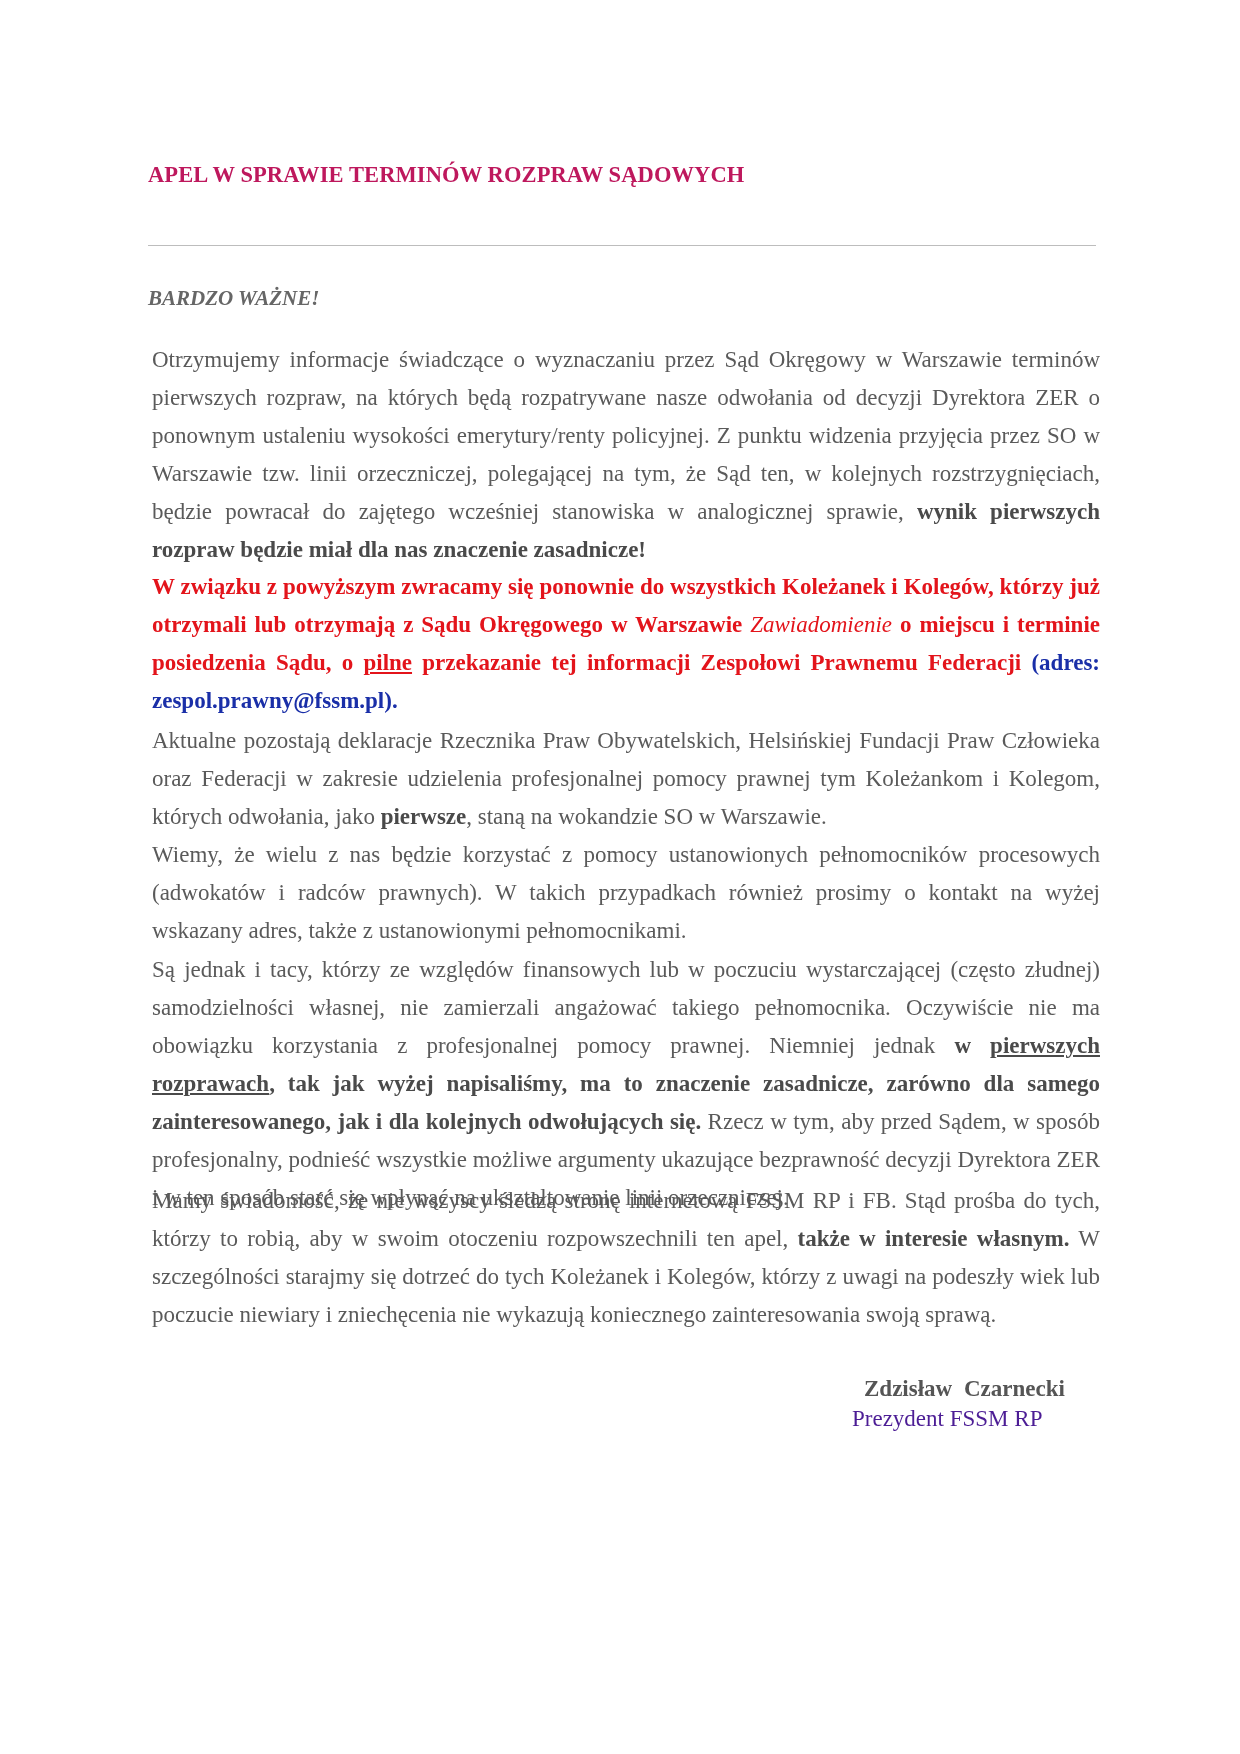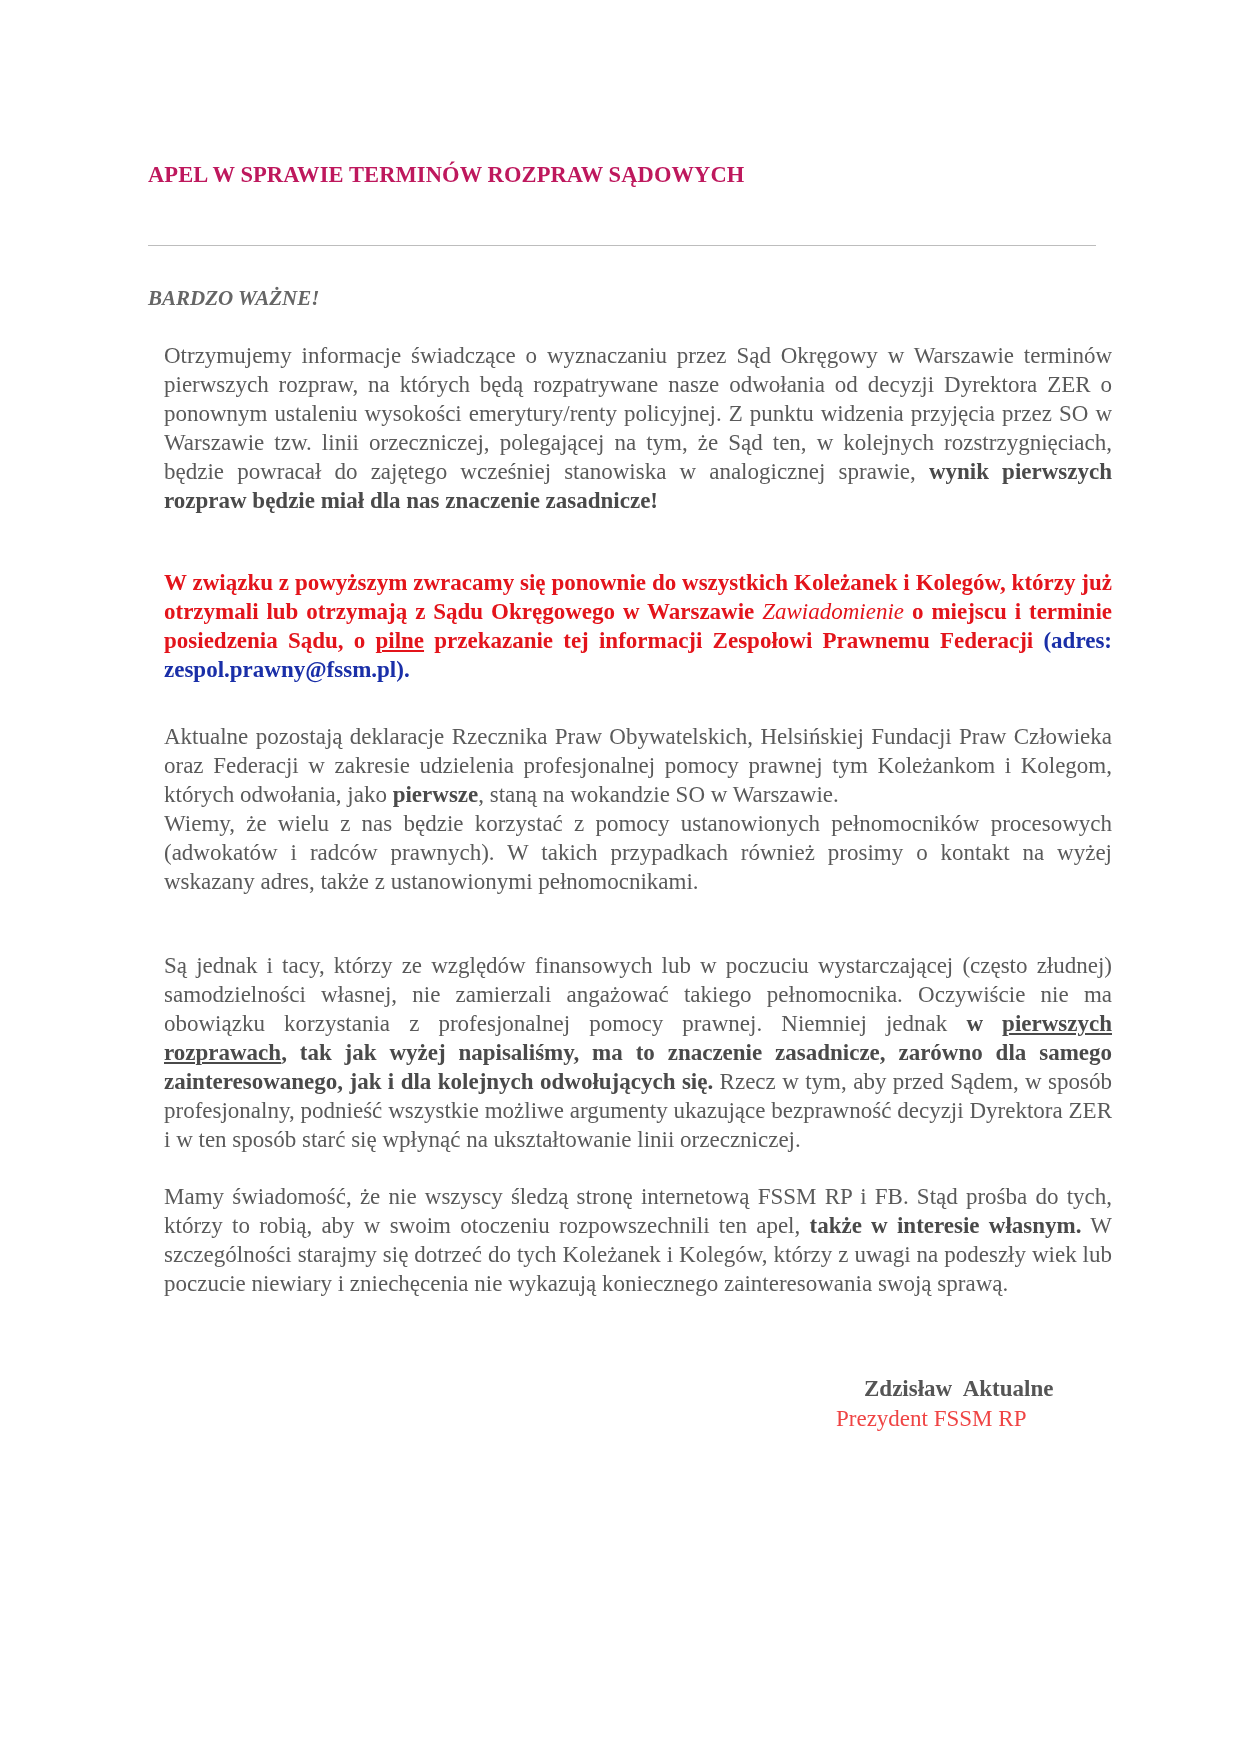--- a/index.html
+++ b/index.html
@@ -16,41 +16,41 @@
     }
     .rule {
       position: absolute; top: 245px; left: 0; width: 948px; height: 0;
       border-top: 1.5px solid #bdbdbd;
     }
     .subtitle {
       position: absolute; top: 286px; left: 0;
       font-size: 21px; font-weight: bold; font-style: italic; color: #666666;
     }
     .para {
-      position: absolute; left: 16px; width: 948px;
-      font-size: 23px; line-height: 29px;
+      position: absolute; left: 4px; width: 948px;
+      font-size: 23px; line-height: 38px;
       text-align: justify; color: #5a5a5a;
     }
     .para b { color: #4a4a4a; }
     .p1 { top: 341px; }
     .p2 { top: 568px; color: #e3141b; font-weight: bold; font-size: 23px; }
     .p2 .blue { color: #1a2fa8; }
     .p2 i { font-weight: normal; }
     .p3 { top: 722px; }
     .p4 { top: 951px; }
     .p5 { top: 1182px; }
     .u { text-decoration: underline; }
     .sig-name {
       position: absolute; top: 1376px; left: 716px;
       font-size: 23px; font-weight: bold; color: #555555; white-space: nowrap;
       word-spacing: 6px;
     }
     .sig-role {
-      position: absolute; top: 1406px; left: 688px;
-      font-size: 23px; color: #ef4444; white-space: nowrap;
+      position: absolute; top: 1406px; left: 704px;
+      font-size: 23px; color: #4c1d95; white-space: nowrap;
     }
     .nl { display: block; }
   </style>
 </head>
 <body>
 
 <div class="page">
 
   <div class="title">APEL W SPRAWIE TERMINÓW ROZPRAW SĄDOWYCH</div>
 
@@ -61,16 +61,16 @@
   <div class="para p1"><span>Otrzymujemy informacje świadczące o wyznaczaniu przez Sąd Okręgowy w Warszawie terminów pierwszych rozpraw, na których będą rozpatrywane nasze odwołania od decyzji Dyrektora ZER o ponownym ustaleniu wysokości emerytury/renty policyjnej. Z punktu widzenia przyjęcia przez SO w Warszawie tzw. linii orzeczniczej, polegającej na tym, że Sąd ten, w kolejnych rozstrzygnięciach, będzie powracał do zajętego wcześniej stanowiska w analogicznej sprawie,</span><b> wynik pierwszych rozpraw będzie miał dla nas znaczenie zasadnicze!</b></div>
 
   <div class="para p2"><span>W związku z powyższym zwracamy się ponownie do wszystkich Koleżanek i Kolegów, którzy już otrzymali lub otrzymają z Sądu Okręgowego w Warszawie </span><i>Zawiadomienie</i><span> o miejscu i terminie posiedzenia Sądu, o </span><span class="u">pilne</span><span> przekazanie tej informacji Zespołowi Prawnemu Federacji </span><span class="blue">(adres: zespol.prawny@fssm.pl).</span></div>
 
   <div class="para p3"><span>Aktualne pozostają deklaracje Rzecznika Praw Obywatelskich, Helsińskiej Fundacji Praw Człowieka oraz Federacji w zakresie udzielenia profesjonalnej pomocy prawnej tym Koleżankom i Kolegom, których odwołania, jako </span><b>pierwsze</b><span>, staną na wokandzie SO w Warszawie.</span><span class="nl">Wiemy, że wielu z nas będzie korzystać z pomocy ustanowionych pełnomocników procesowych (adwokatów i radców prawnych). W takich przypadkach również prosimy o kontakt na wyżej wskazany adres, także z ustanowionymi pełnomocnikami.</span></div>
 
   <div class="para p4"><span>Są jednak i tacy, którzy ze względów finansowych lub w poczuciu wystarczającej (często złudnej) samodzielności własnej, nie zamierzali angażować takiego pełnomocnika. Oczywiście nie ma obowiązku korzystania z profesjonalnej pomocy prawnej. Niemniej jednak </span><b>w </b><b class="u">pierwszych rozprawach</b><b>, tak jak wyżej napisaliśmy, ma to znaczenie zasadnicze, zarówno dla samego zainteresowanego, jak i dla kolejnych odwołujących się.</b><span> Rzecz w tym, aby przed Sądem, w sposób profesjonalny, podnieść wszystkie możliwe argumenty ukazujące bezprawność decyzji Dyrektora ZER i w ten sposób starć się wpłynąć na ukształtowanie linii orzeczniczej.</span></div>
 
   <div class="para p5"><span>Mamy świadomość, że nie wszyscy śledzą stronę internetową FSSM RP i FB. Stąd prośba do tych, którzy to robią, aby w swoim otoczeniu rozpowszechnili ten apel, </span><b>także w interesie własnym.</b><span> W szczególności starajmy się dotrzeć do tych Koleżanek i Kolegów, którzy z uwagi na podeszły wiek lub poczucie niewiary i zniechęcenia nie wykazują koniecznego zainteresowania swoją sprawą.</span></div>
 
-  <div class="sig-name">Zdzisław Aktualne</div>
+  <div class="sig-name">Zdzisław Czarnecki</div>
   <div class="sig-role">Prezydent FSSM RP</div>
 
 </div>
 
 </body></html>

